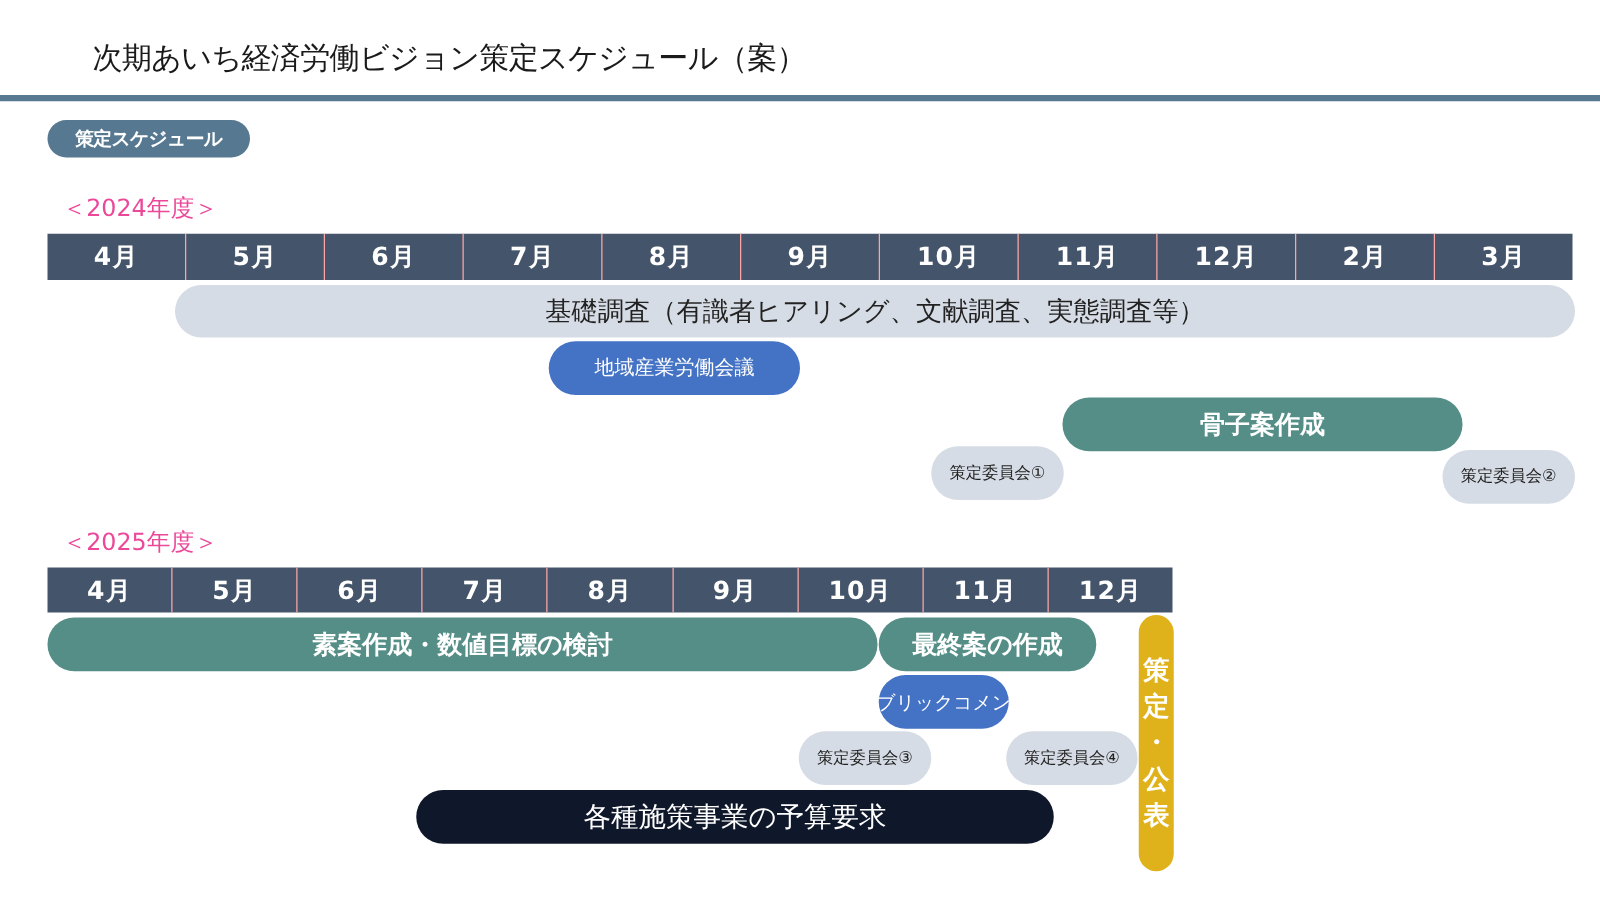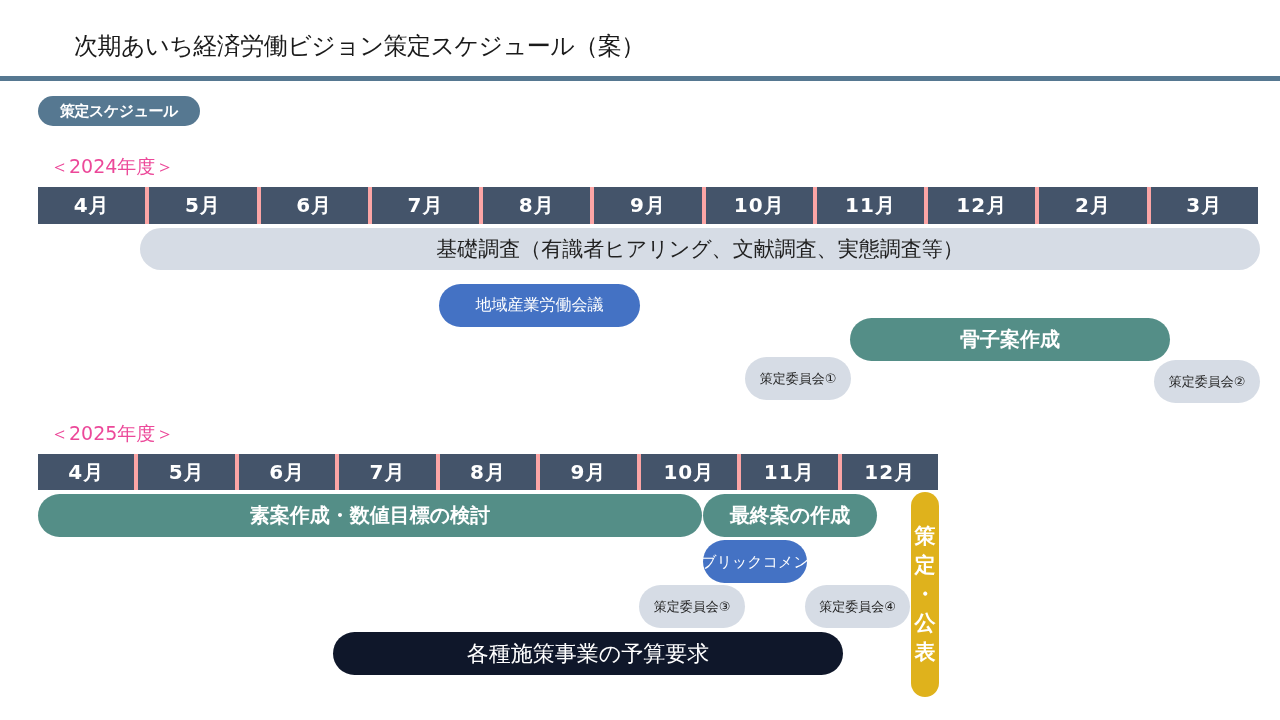--- a/index.html
+++ b/index.html
@@ -6,21 +6,21 @@
   body { width:1280px; height:720px; position:relative; background:#ffffff; overflow:hidden;
          font-family:"DejaVu Sans","Liberation Sans",sans-serif; color:#222; }
   .abs { position:absolute; box-sizing:border-box; }
   .title { left:74px; top:30px; font-size:24px; color:#1a1a1a; white-space:nowrap; letter-spacing:-0.5px; }
   .divider { left:0; top:76px; width:1280px; height:5px; background:#567891; }
   .badge { left:38px; top:96px; width:162px; height:30px; background:#567891; border-radius:15px;
            color:#fff; font-weight:bold; font-size:15px; display:flex; align-items:center; justify-content:center; letter-spacing:-0.5px; }
   .year { font-size:19px; color:#ec4899; white-space:nowrap; }
   .months { display:flex; background:#44546a; }
   .month { flex:1; color:#fff; font-weight:bold; font-size:20px; display:flex; align-items:center; justify-content:center;
-           border-right:4px solid #fca5a5; letter-spacing:1px; }
+           border-right:1px solid #fca5a5; letter-spacing:1px; }
   .month:last-child { border-right:none; }
   .pill { display:flex; align-items:center; justify-content:center; text-align:center; border-radius:22px; white-space:nowrap; }
   .light { background:#d6dce5; color:#222; }
   .blue { background:#4472c4; color:#fff; }
   .teal { background:#548e87; color:#fff; font-weight:bold; }
   .navy { background:#0f172a; color:#fff; }
   .gold { background:#dfb21c; color:#fff; font-weight:bold; }
   .committee { font-size:13px; line-height:16px; flex-direction:row; }
   .vertical { flex-direction:column; font-size:21px; line-height:29px; border-radius:14px; }
 </style>
@@ -40,21 +40,21 @@
   <div class="month">8月</div>
   <div class="month">9月</div>
   <div class="month">10月</div>
   <div class="month">11月</div>
   <div class="month">12月</div>
   <div class="month">2月</div>
   <div class="month">3月</div>
 </div>
 
 <div class="abs pill light" style="left:140px;top:228px;width:1120px;height:42px;font-size:21px;">基礎調査（有識者ヒアリング、文献調査、実態調査等）</div>
-<div class="abs pill blue" style="left:439px;top:284px;width:201px;height:43px;font-size:16px;">地域産業労働会議</div>
+<div class="abs pill blue" style="left:439px;top:273px;width:201px;height:43px;font-size:16px;">地域産業労働会議</div>
 <div class="abs pill teal" style="left:850px;top:318px;width:320px;height:43px;font-size:20px;">骨子案作成</div>
 <div class="abs pill light committee" style="left:745px;top:357px;width:106px;height:43px;">
   <span>策定委員会</span>
   <span>①</span>
 </div>
 <div class="abs pill light committee" style="left:1154px;top:360px;width:106px;height:43px;">
   <span>策定委員会</span>
   <span>②</span>
 </div>
 

